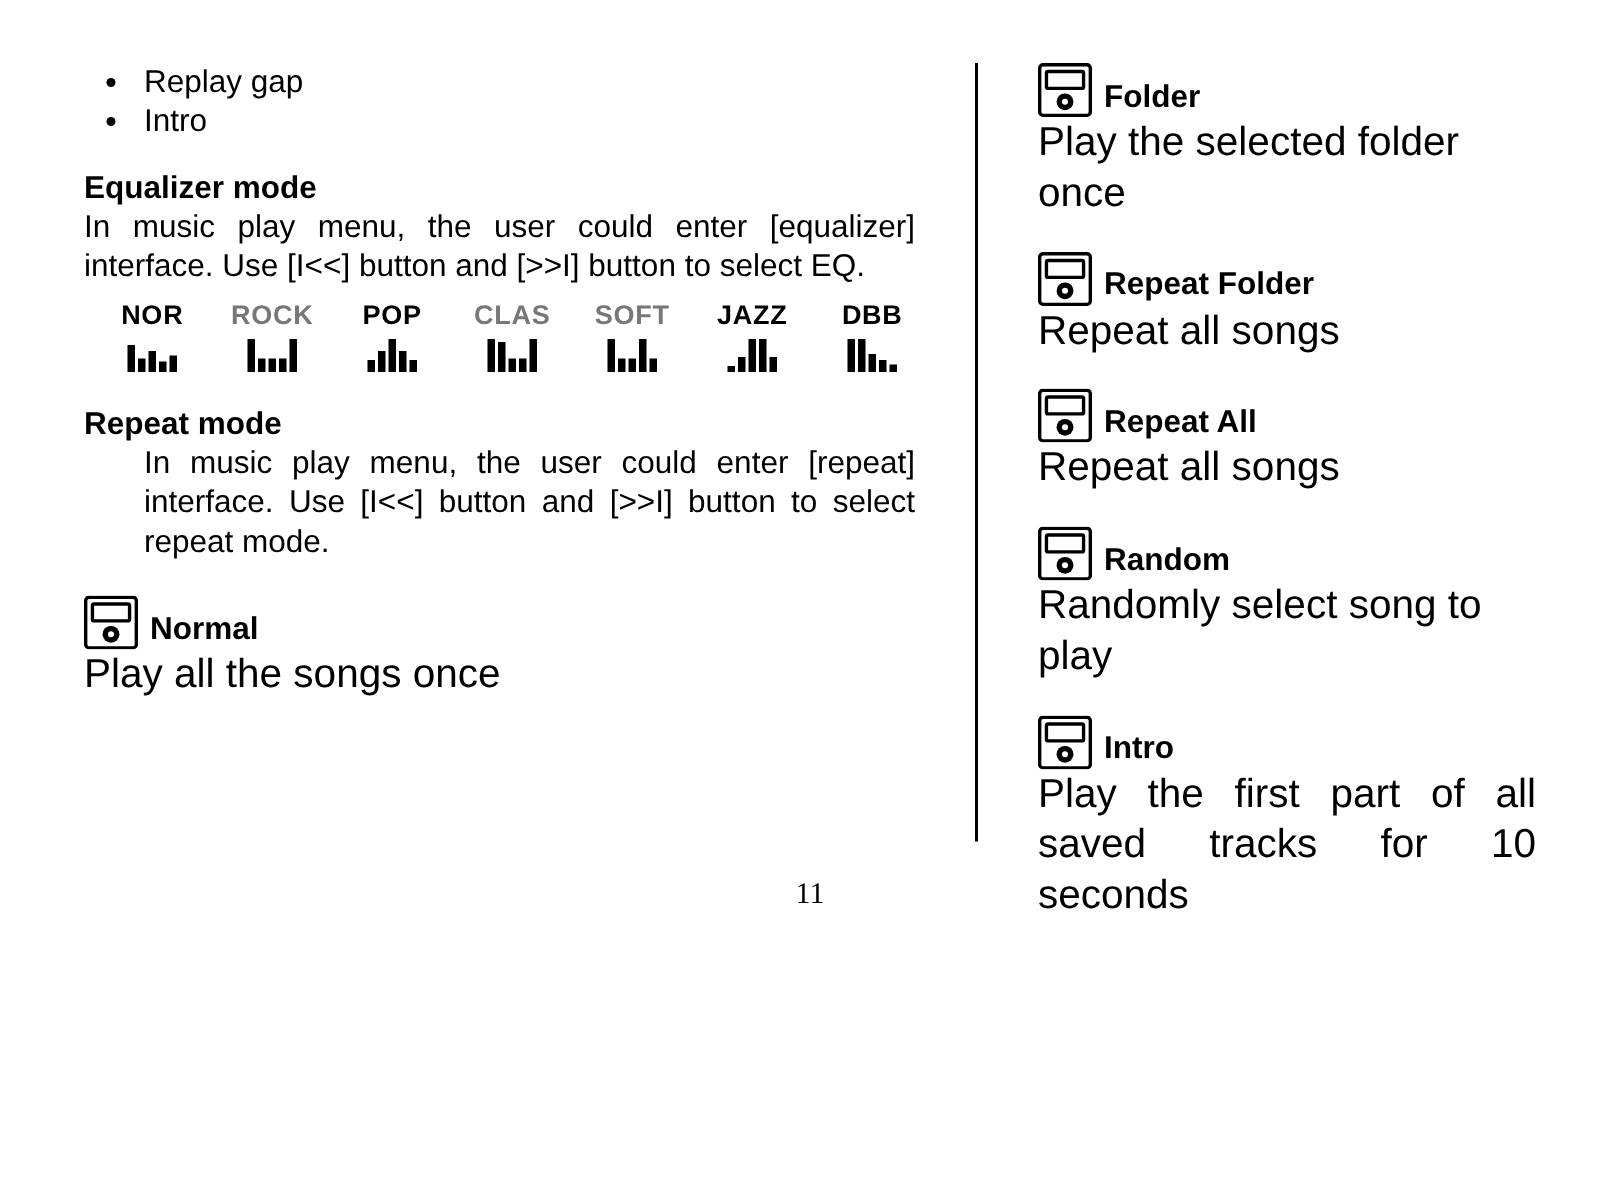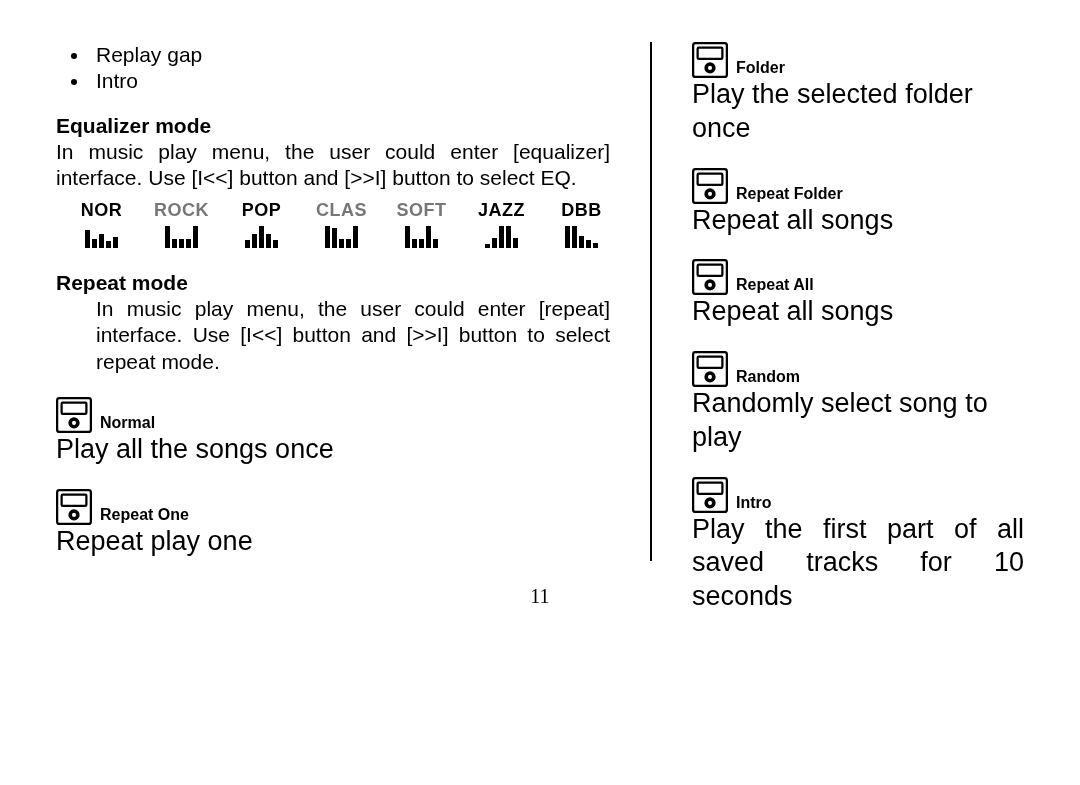--- a/index.html
+++ b/index.html
@@ -88,21 +88,21 @@
     align-items: flex-end;
     gap: 8px;
   }
   .mode-icon {
     width: 36px;
     height: 36px;
     flex: 0 0 36px;
   }
   .mode-title {
     font-weight: bold;
-    font-size: 16px;
+    font-size: 21px;
   }
   .mode-desc {
     font-size: 27px;
   }
   .page-num {
     position: absolute;
     bottom: 16px;
     left: 0;
     right: 0;
     text-align: center;
@@ -213,29 +213,20 @@
     <div id="left-modes">
         <div class="mode-item">
           <div class="mode-head">
             <svg class="mode-icon">
               <use href="#playerIcon"></use>
             </svg>
             <span class="mode-title">Normal</span>
           </div>
           <div class="mode-desc">Play all the songs once</div>
         </div>
-        <div class="mode-item">
-          <div class="mode-head">
-            <svg class="mode-icon">
-              <use href="#playerIcon"></use>
-            </svg>
-            <span class="mode-title">Repeat One</span>
-          </div>
-          <div class="mode-desc">Repeat play one</div>
-        </div>
       </div>
   </div>
 
   <div class="col col-right">
     <div id="right-modes">
         <div class="mode-item">
           <div class="mode-head">
             <svg class="mode-icon">
               <use href="#playerIcon"></use>
             </svg>

